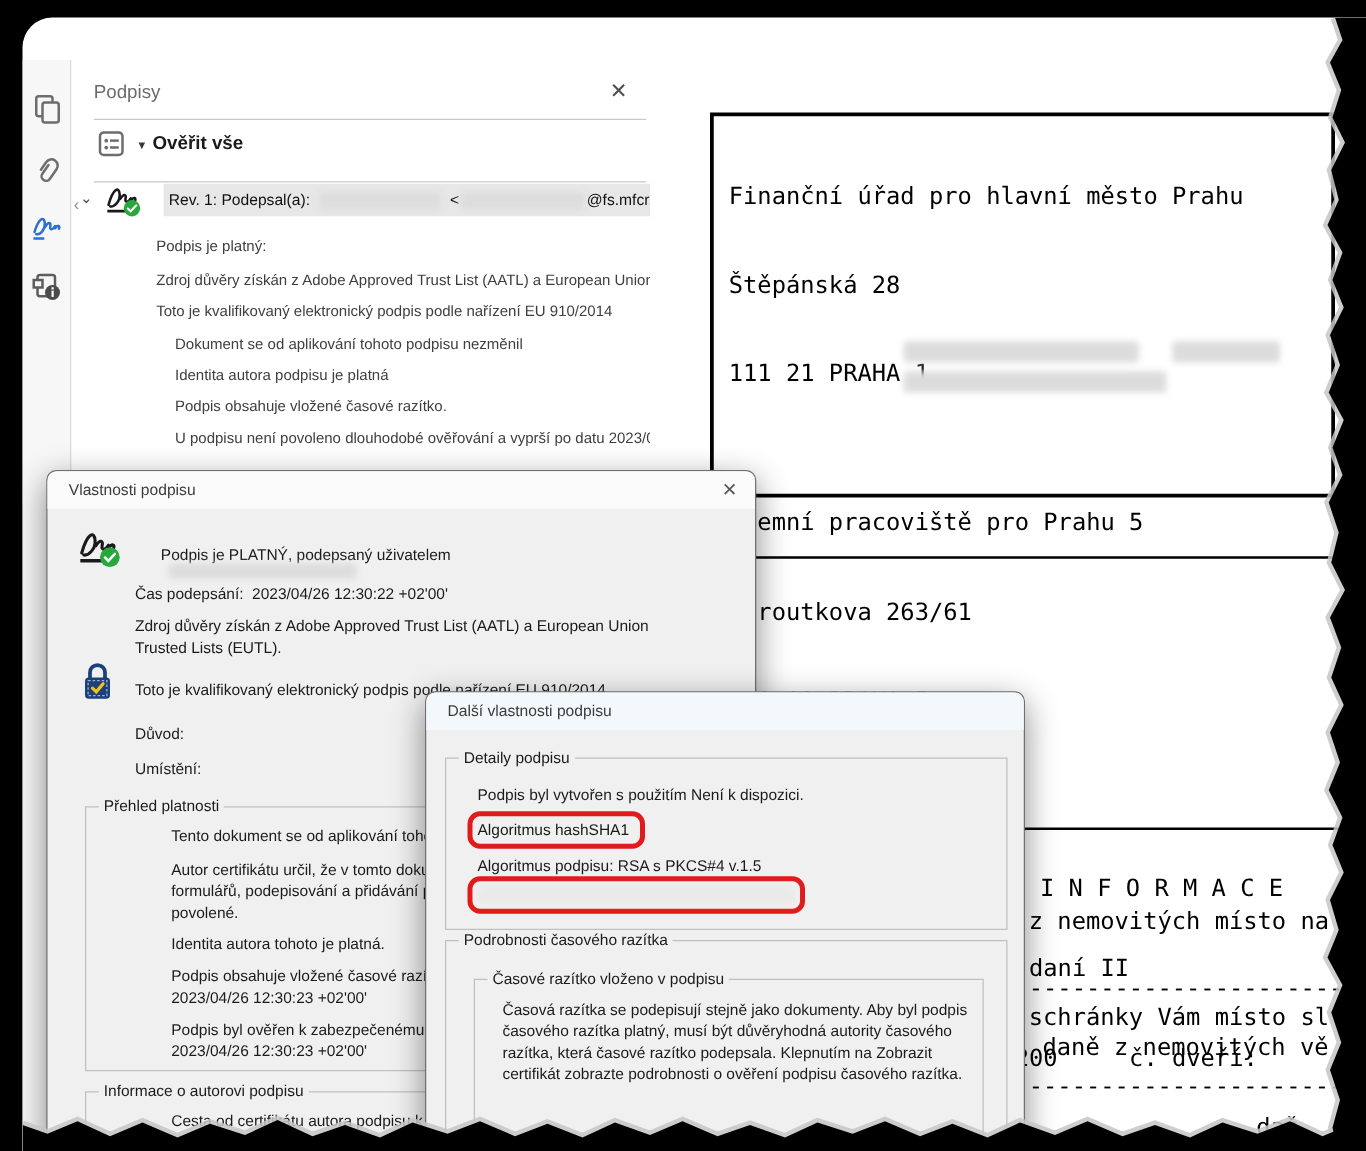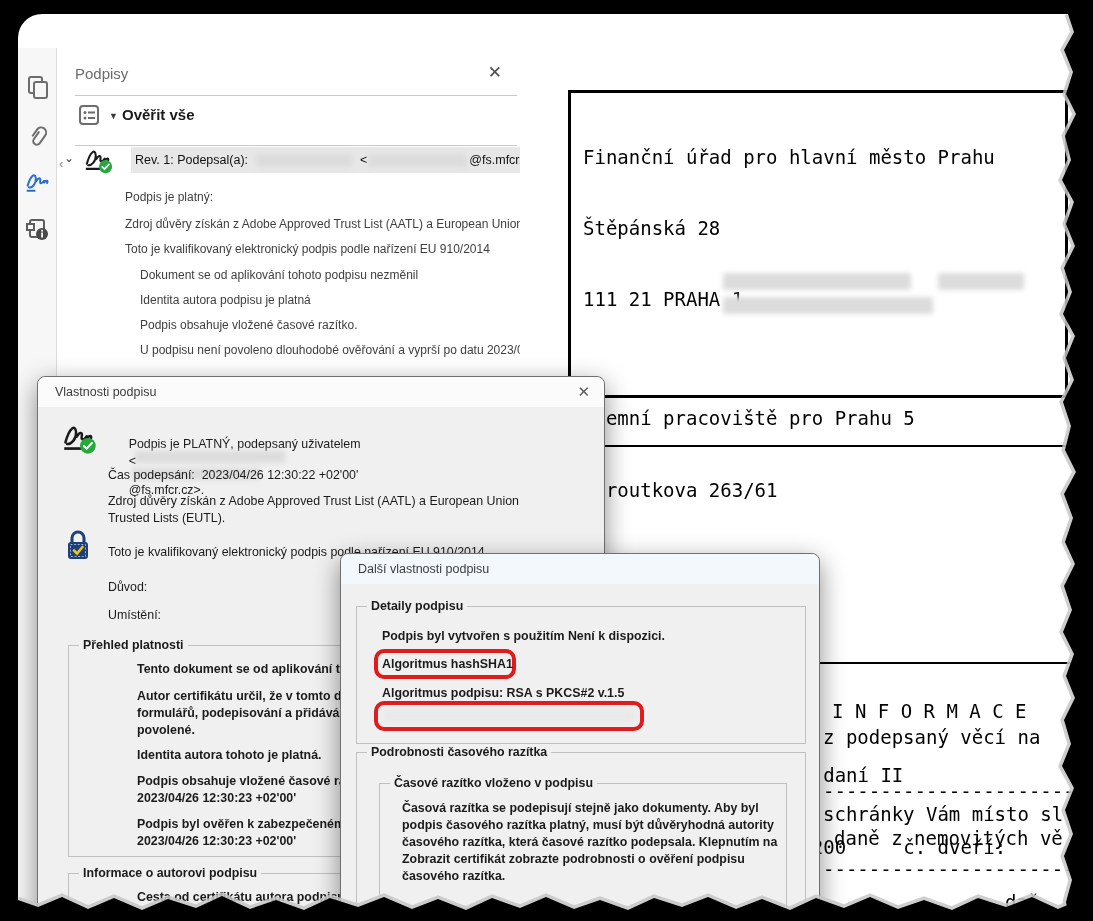--- a/index.html
+++ b/index.html
@@ -63,21 +63,21 @@
   .rfrag { position:absolute; font-weight:normal; }
   
   .dialog {
     position:absolute; background:#f0f0f0; border:1px solid #707070;
     border-radius:8px 8px 0 0; box-shadow:0 8px 26px rgba(0,0,0,.45);
   }
   .dlgbar { position:absolute; left:0; top:0; right:0; height:30px; border-radius:8px 8px 0 0; }
   .dlgtitle { position:absolute; left:17px; top:8px; font-size:12.5px; color:#3c3c3c; }
   .dlgclose { position:absolute; right:14px; top:6px; font-size:15px; color:#5a5a5a; }
   .dt { position:absolute; font-size:12.4px; color:#1b1b1b; white-space:pre; }
-  .group { position:absolute; border:1px solid #c0c0c0;font-weight:bold; }
+  .group { position:absolute; border:1px solid #c0c0c0; }
   .group > .glabel {
     position:absolute; left:10px; top:-8px; background:#f0f0f0; padding:0 4px;
     font-size:12.4px; color:#1b1b1b; white-space:nowrap;
   }
   .redbox { position:absolute; border:4px solid #e01b1b; border-radius:10px; }
   
   #torn { position:absolute; left:0; top:0; width:1075px; height:907px; z-index:99; pointer-events:none; }
   .z1{z-index:1} .z2{z-index:2} .z10{z-index:10} .z20{z-index:20}
 </style>
 </head>
@@ -116,21 +116,21 @@
     </div>
 
     <div class="abs redact" style="left:202px;top:225px;width:188px;height:17px"></div>
     <div class="abs redact" style="left:417px;top:225px;width:86px;height:17px"></div>
     <div class="abs redact" style="left:202px;top:249px;width:210px;height:17px"></div>
 
     <div class="docrule" style="top:397px"></div>
     <div class="docrule" style="top:614px"></div>
 
     <div class="mono rfrag" style="left:311px;top:652px">I N F O R M A C E</div>
-    <div class="mono rfrag" style="left:302px;top:678px">z podepsaný věcí na</div>
+    <div class="mono rfrag" style="left:302px;top:678px">z nemovitých místo na</div>
     <div class="mono rfrag" style="left:302px;top:732px">-----------------------</div>
     <div class="mono rfrag" style="left:302px;top:755px">schránky Vám místo sl</div>
     <div class="mono rfrag" style="left:313px;top:779px">daně z nemovitých vě</div>
     <div class="mono rfrag" style="left:302px;top:810px">-----------------------</div>
     <div class="mono rfrag" style="left:484px;top:843px">daň</div>
   </div>
 
 
   <div id="toolstrip" class="z2">
     <svg class="tool" style="top:26px" viewBox="0 0 26 26">
@@ -197,25 +197,20 @@
       <div class="dlgclose">✕</div>
     </div>
     <svg class="abs" style="left:24px;top:46px" width="36" height="32" viewBox="0 0 32 28">
       <use href="#pensig"></use>
       <use href="#greencheck" transform="translate(16,13)"></use>
     </svg>
     <div class="dt" style="left:70px;top:46px">
       <span>Podpis je PLATNÝ, podepsaný uživatelem</span>
       <span class="redact" style="width:150px;height:12px;margin-left:6px"></span>
     </div>
-    <div class="dt" style="left:70px;top:63px">
-      <span>&lt;</span>
-      <span class="redact" style="width:128px;height:12px;margin:0 3px"></span>
-      <span>@fs.mfcr.cz&gt;.</span>
-    </div>
     <div class="dt" style="left:70px;top:91px">Čas podepsání:  2023/04/26 12:30:22 +02'00'</div>
     <div class="dt" style="left:70px;top:117px">Zdroj důvěry získán z Adobe Approved Trust List (AATL) a European Union</div>
     <div class="dt" style="left:70px;top:134px">Trusted Lists (EUTL).</div>
     <svg class="abs" style="left:26px;top:152px" width="28" height="36" viewBox="0 0 28 36">
       <path d="M8 14 V9 a6 6 0 0 1 12 0 v5" fill="none" stroke="#1d3f7a" stroke-width="3"></path>
       <rect x="4" y="13" width="20" height="17" rx="3" fill="#1d3f7a"></rect>
       <rect x="6.5" y="15.5" width="15" height="12" fill="none" stroke="#9db3d8" stroke-width="1" stroke-dasharray="2 1.6"></rect>
       <path d="M10 21.5 l3 3 L18.5 18" stroke="#f0c419" stroke-width="2.6" fill="none" stroke-linecap="round"></path>
     </svg>
     <div class="dt" style="left:70px;top:168px">Toto je kvalifikovaný elektronický podpis podle nařízení EU 910/2014</div>
@@ -243,21 +238,21 @@
 
   <div class="dialog z20" style="left:322px;top:539px;width:480px;height:436px">
     <div class="dlgbar" style="background:#f3f8fc">
       <div class="dlgtitle">Další vlastnosti podpisu</div>
     </div>
     <div class="group" style="left:15px;top:52px;width:450px;height:138px">
       <span class="glabel">Detaily podpisu</span>
       <div class="dt" style="left:25px;top:22px">Podpis byl vytvořen s použitím Není k dispozici.</div>
       <div class="redbox" style="left:17px;top:42px;width:142px;height:30px"></div>
       <div class="dt" style="left:25px;top:50px">Algoritmus hashSHA1</div>
-      <div class="dt" style="left:25px;top:79px">Algoritmus podpisu: RSA s PKCS#2 v.1.5</div>
+      <div class="dt" style="left:25px;top:79px">Algoritmus podpisu: RSA s PKCS#4 v.1.5</div>
       <div class="redbox" style="left:17px;top:94px;width:270px;height:30px">
         <span class="redact" style="position:absolute;left:4px;top:4px;right:4px;bottom:4px;background:#e9e9e9"></span>
       </div>
     </div>
     <div class="group" style="left:15px;top:198px;width:450px;height:168px">
       <span class="glabel">Podrobnosti časového razítka</span>
       <div class="group" style="left:22px;top:30px;width:408px;height:136px;background:#f0f0f0">
         <span class="glabel">Časové razítko vloženo v podpisu</span>
         <div class="dt" style="left:22px;top:16px;width:378px;white-space:normal;line-height:17px">Časová razítka se podepisují stejně jako dokumenty. Aby byl podpis časového razítka platný, musí být důvěryhodná autority časového razítka, která časové razítko podepsala. Klepnutím na Zobrazit certifikát zobrazte podrobnosti o ověření podpisu časového razítka.</div>
       </div>

